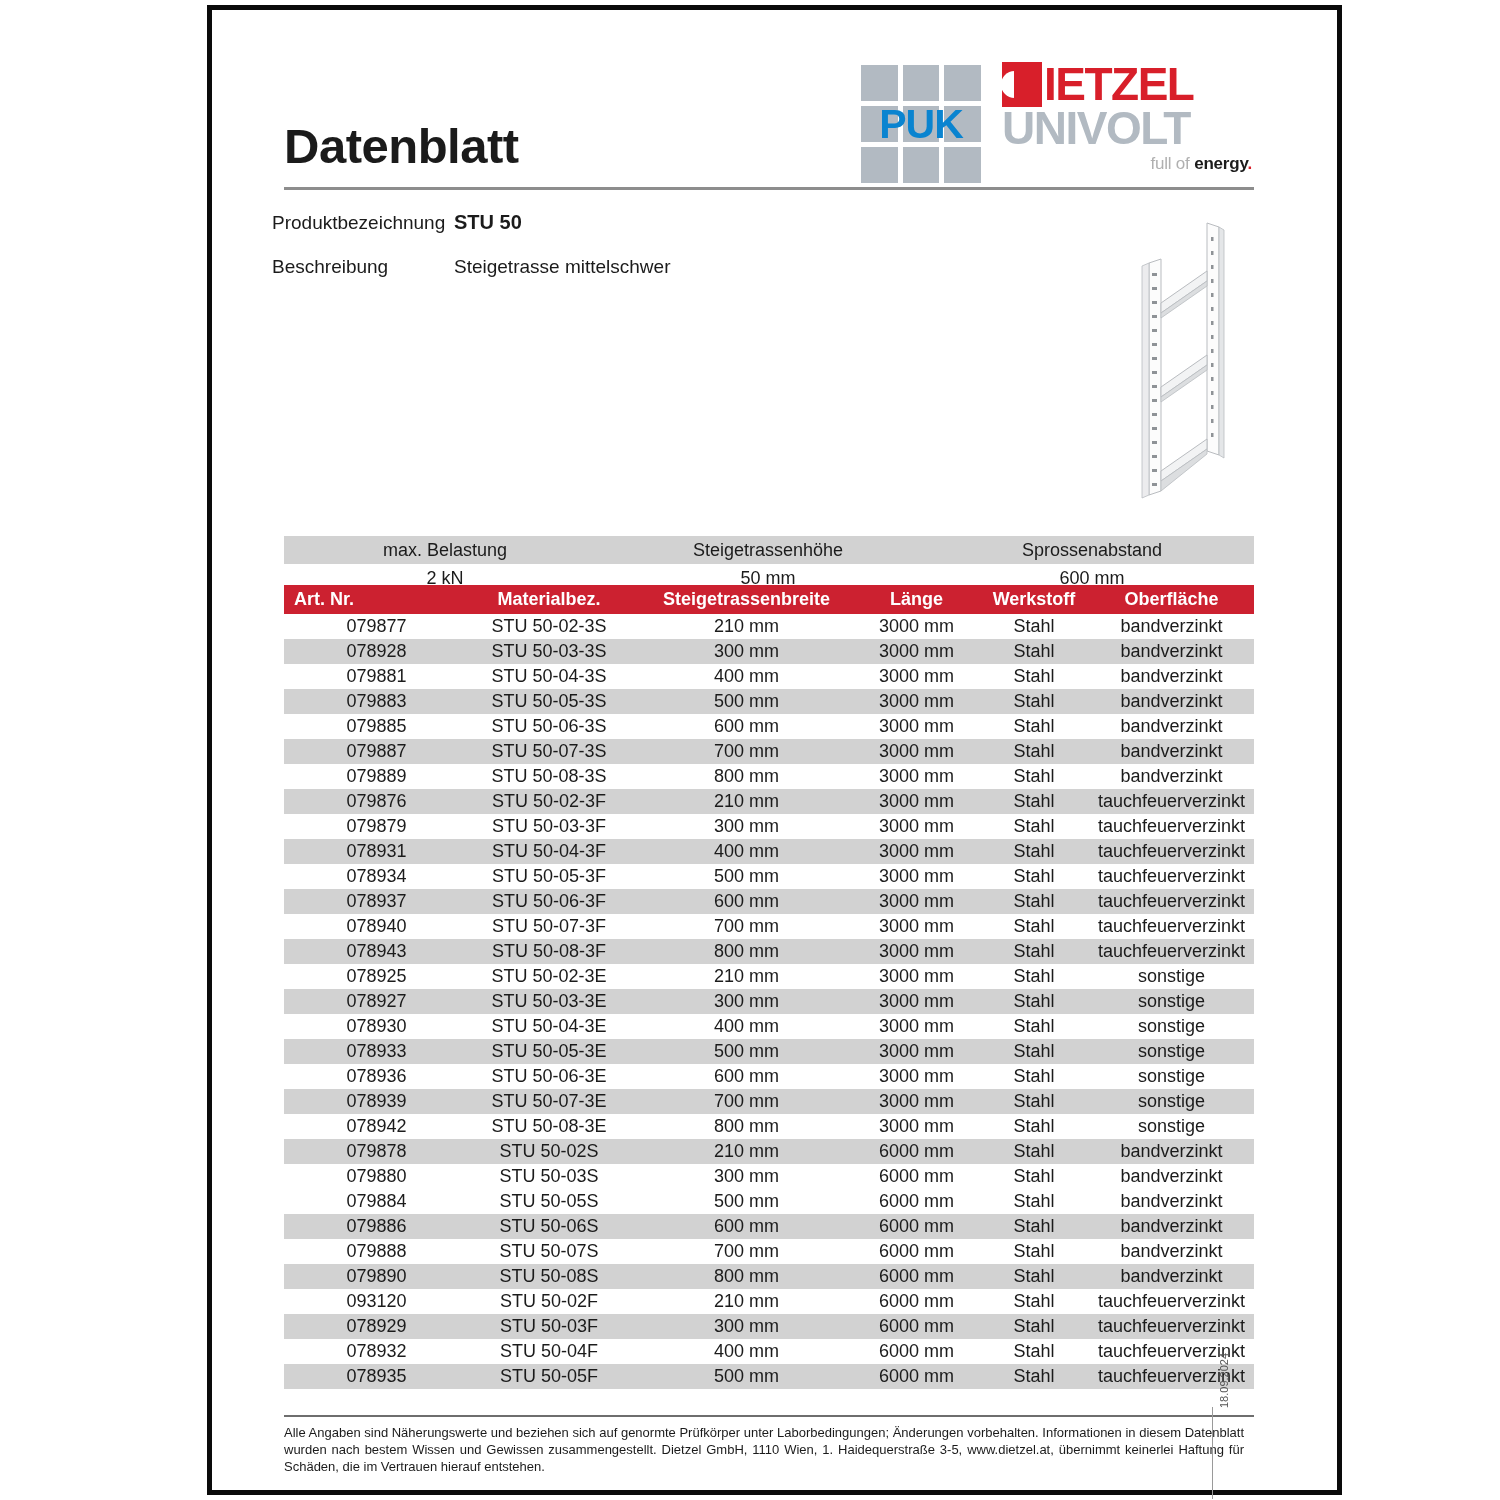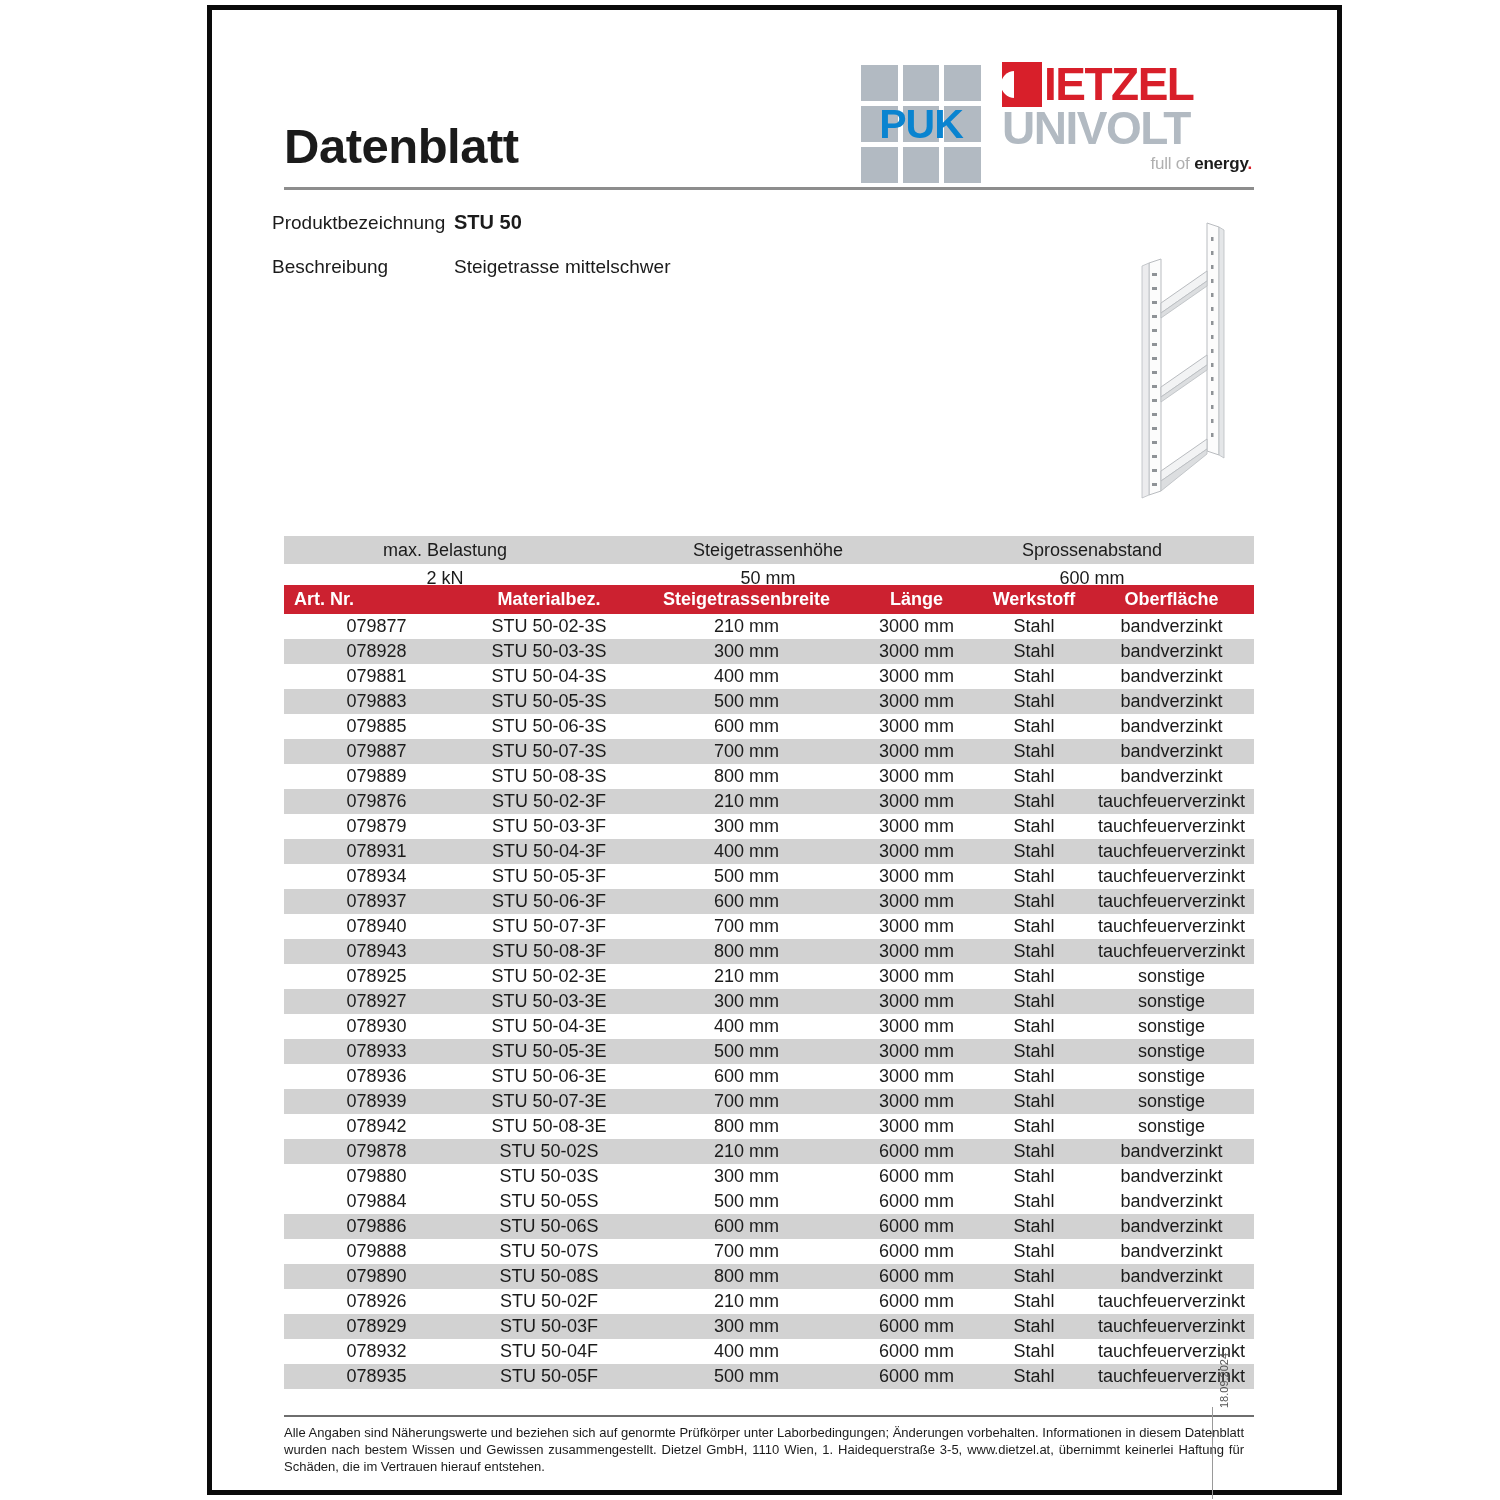--- a/index.html
+++ b/index.html
@@ -589,21 +589,21 @@
             </tr>
             <tr class="alt">
               <td class="art">079890</td>
               <td>STU 50-08S</td>
               <td>800 mm</td>
               <td>6000 mm</td>
               <td>Stahl</td>
               <td>bandverzinkt</td>
             </tr>
             <tr>
-              <td class="art">078926</td>
+              <td class="art">093120</td>
               <td>STU 50-02F</td>
               <td>210 mm</td>
               <td>6000 mm</td>
               <td>Stahl</td>
               <td>tauchfeuerverzinkt</td>
             </tr>
             <tr class="alt">
               <td class="art">078929</td>
               <td>STU 50-03F</td>
               <td>300 mm</td>

